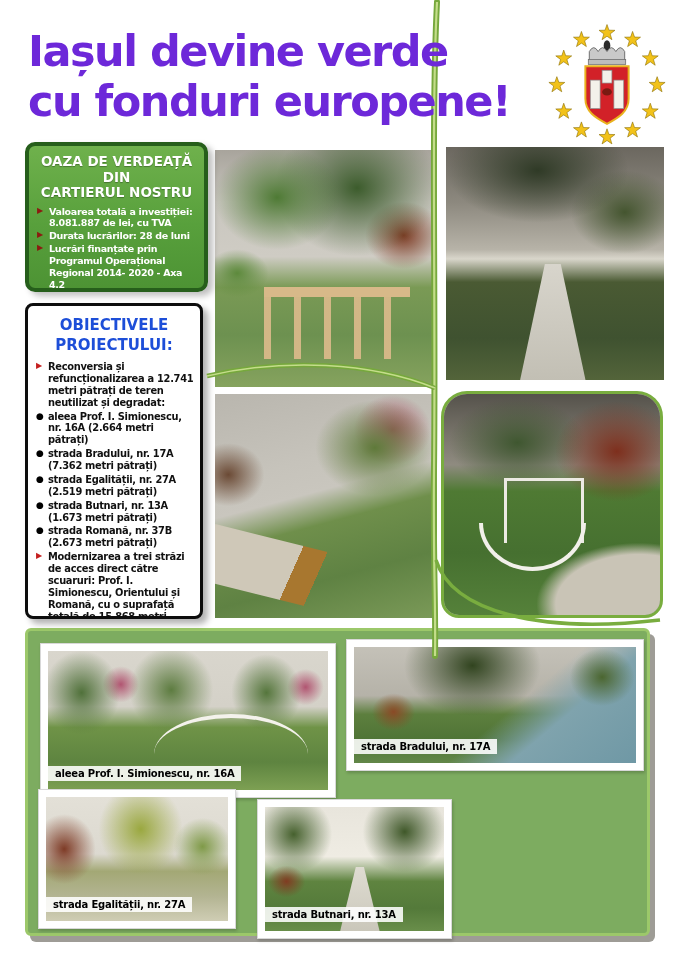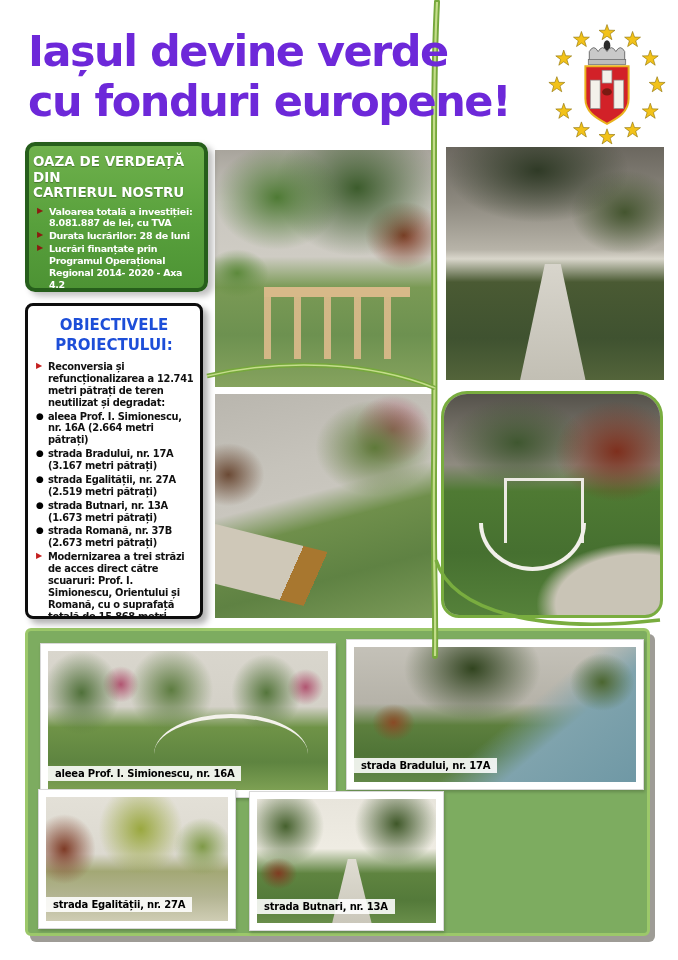--- a/index.html
+++ b/index.html
@@ -15,21 +15,21 @@
   .emblem{position:absolute;left:548px;top:24px;width:118px;height:124px;z-index:6;}
 
   
   .stem-svg{position:absolute;left:0;top:0;z-index:5;pointer-events:none;}
 
   
   .box-oaza{position:absolute;left:25px;top:142px;width:183px;height:150px;z-index:4;
     background:linear-gradient(180deg,#6fb14c 0%,#58a03c 55%,#4d9334 100%);
     border:4px solid #265e1b;border-radius:10px;
     box-shadow:5px 4px 6px rgba(0,0,0,.25);}
-  .oaza-title{color:#fff;font-weight:bold;font-size:13.5px;line-height:1.15;
+  .oaza-title{color:#fff;font-weight:bold;font-size:13.5px;line-height:1.15;text-align:center;
     padding:8px 4px 4px;text-shadow:0 1px 1px rgba(0,0,0,.3);}
   .oaza-items{padding:1px 4px 4px 8px;}
   .info-item{position:relative;color:#fff;font-weight:bold;font-size:9.5px;line-height:1.25;
     letter-spacing:-0.3px;padding-left:12px;margin-bottom:1px;}
   .info-item .marker{position:absolute;left:0;top:0;font-size:8px;color:#8c1a10;}
 
   
   .box-obj{position:absolute;left:25px;top:303px;width:178px;height:316px;z-index:4;
     background:#fff;border:3px solid #0d0d0d;border-radius:8px;
     box-shadow:5px 5px 6px rgba(0,0,0,.3);overflow:hidden;}
@@ -86,21 +86,21 @@
     border:3px solid #eceae3;border-bottom:none;}
 
   
   .panel{position:absolute;left:25px;top:628px;width:625px;height:308px;z-index:2;
     background:#7dac60;border:3px solid #9cc86a;border-radius:6px;
     box-shadow:5px 6px 0 rgba(62,57,46,.5);}
   .photo{position:absolute;background:#fff;border:1px solid #d8d8d8;padding:7px;
     box-shadow:1px 2px 3px rgba(0,0,0,.2);}
   .photo .photo-img{position:relative;width:100%;height:100%;overflow:hidden;}
   .p1{left:12px;top:12px;width:296px;height:155px;text-align:center;}
-  .p2{left:318px;top:8px;width:298px;height:151px;text-align:right;}
+  .p2{left:318px;top:8px;width:298px;height:132px;text-align:right;}
   .p3{left:10px;top:158px;width:198px;height:140px;}
   .p4{left:217px;top:156px;width:195px;height:140px;}
   .p5{left:420px;top:157px;width:196px;height:140px;}
   .photo-label{position:absolute;left:0;bottom:9px;background:rgba(255,255,255,.88);
     color:#000;font-weight:bold;font-size:10px;letter-spacing:-0.2px;padding:2px 7px;white-space:nowrap;}
 
   .sc-s1{background:
     radial-gradient(55px 60px at 12% 30%, #50713a 0%, rgba(80,113,58,0) 70%),
     radial-gradient(60px 62px at 44% 28%, #5d7c40 0%, rgba(93,124,64,0) 70%),
     radial-gradient(50px 55px at 78% 30%, #55763c 0%, rgba(85,118,60,0) 70%),
@@ -210,21 +210,21 @@
       <div class="obj-item">
         <span class="marker arrow">▶</span>
         <span>Reconversia și refuncționalizarea a 12.741 metri pătrați de teren neutilizat și degradat:</span>
       </div>
       <div class="obj-item">
         <span class="marker dot">●</span>
         <span>aleea Prof. I. Simionescu, nr. 16A (2.664 metri pătrați)</span>
       </div>
       <div class="obj-item">
         <span class="marker dot">●</span>
-        <span>strada Bradului, nr. 17A (3.167 metri pătrați)</span>
+        <span>strada Bradului, nr. 17A (7.362 metri pătrați)</span>
       </div>
       <div class="obj-item">
         <span class="marker dot">●</span>
         <span>strada Egalității, nr. 27A (2.519 metri pătrați)</span>
       </div>
       <div class="obj-item">
         <span class="marker dot">●</span>
         <span>strada Butnari, nr. 13A (1.673 metri pătrați)</span>
       </div>
       <div class="obj-item">
@@ -267,21 +267,21 @@
       </div>
     </figure>
 
     <figure class="photo p3" style="margin:0">
       <div class="photo-img">
         <div class="scene sc-s3"></div>
         <figcaption class="photo-label">strada Egalității, nr. 27A</figcaption>
       </div>
     </figure>
 
-    <figure class="photo p4" style="margin:4px">
+    <figure class="photo p4" style="margin:12px">
       <div class="photo-img">
         <div class="scene sc-s4"></div>
         <figcaption class="photo-label">strada Butnari, nr. 13A</figcaption>
       </div>
     </figure>
 
 
   </div>
 </div>
 

